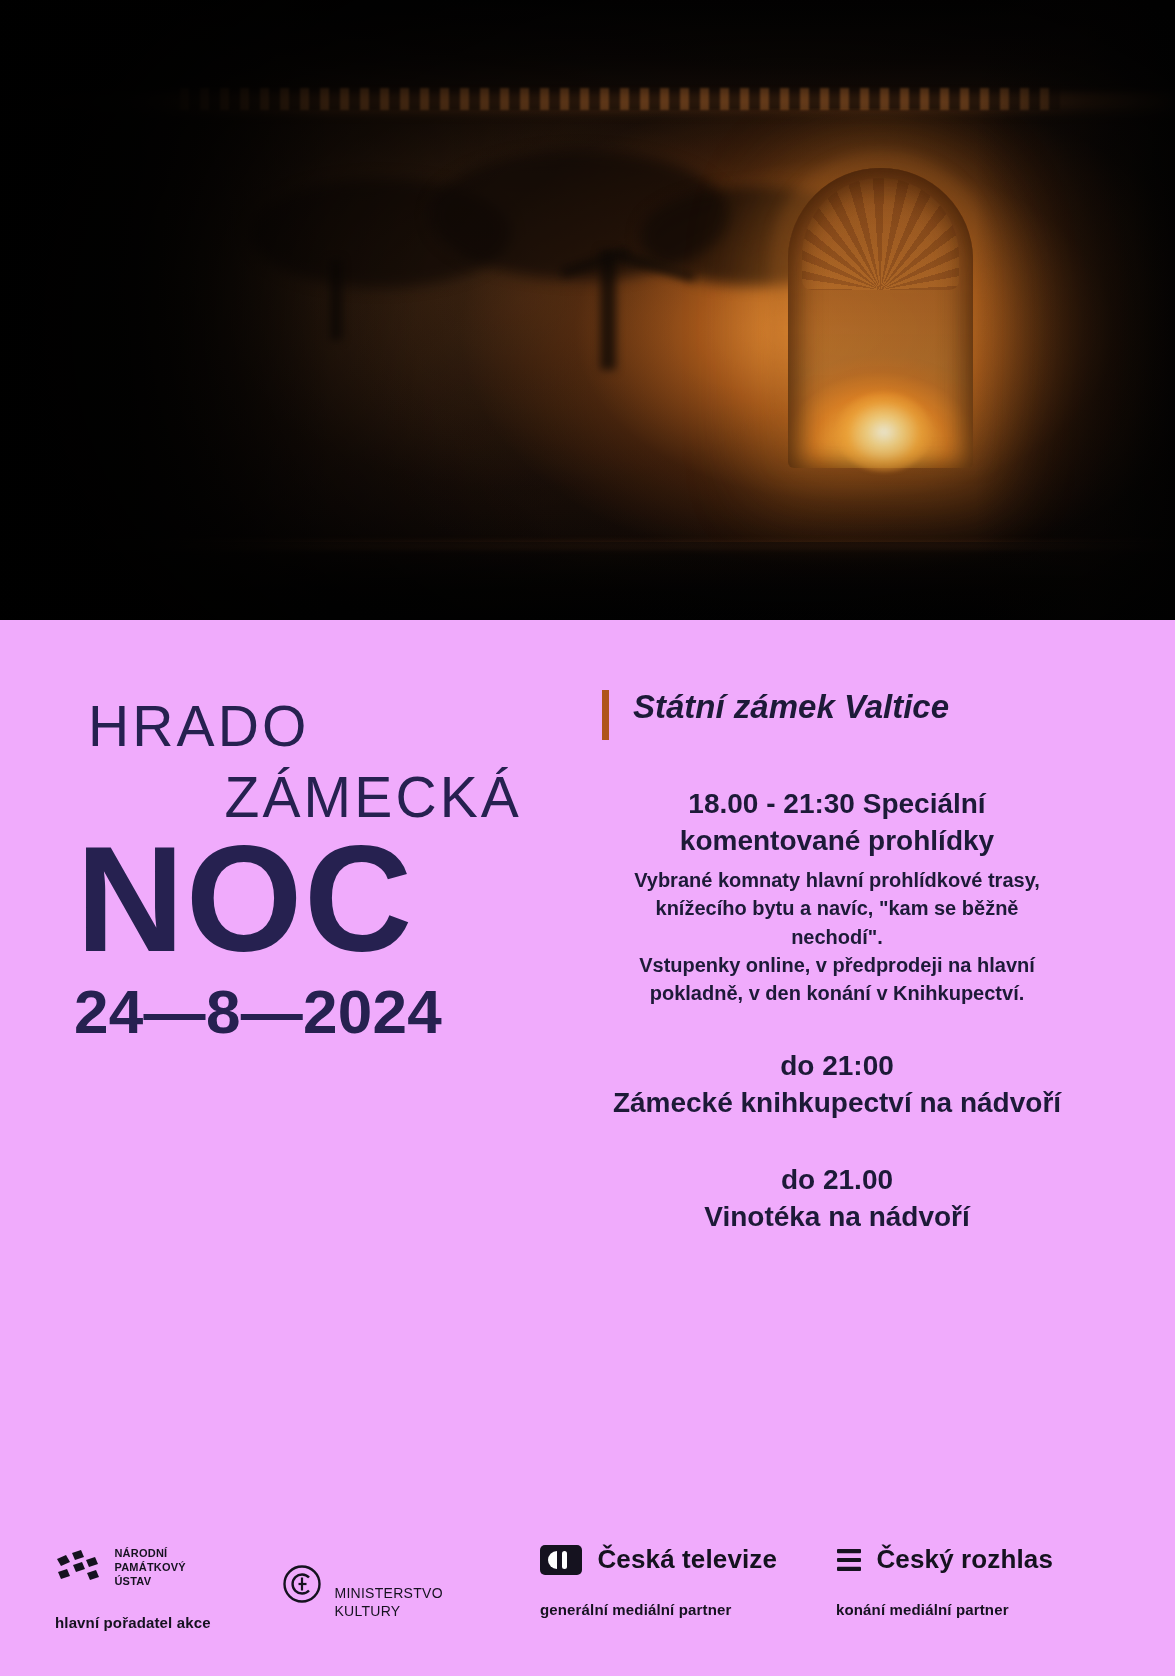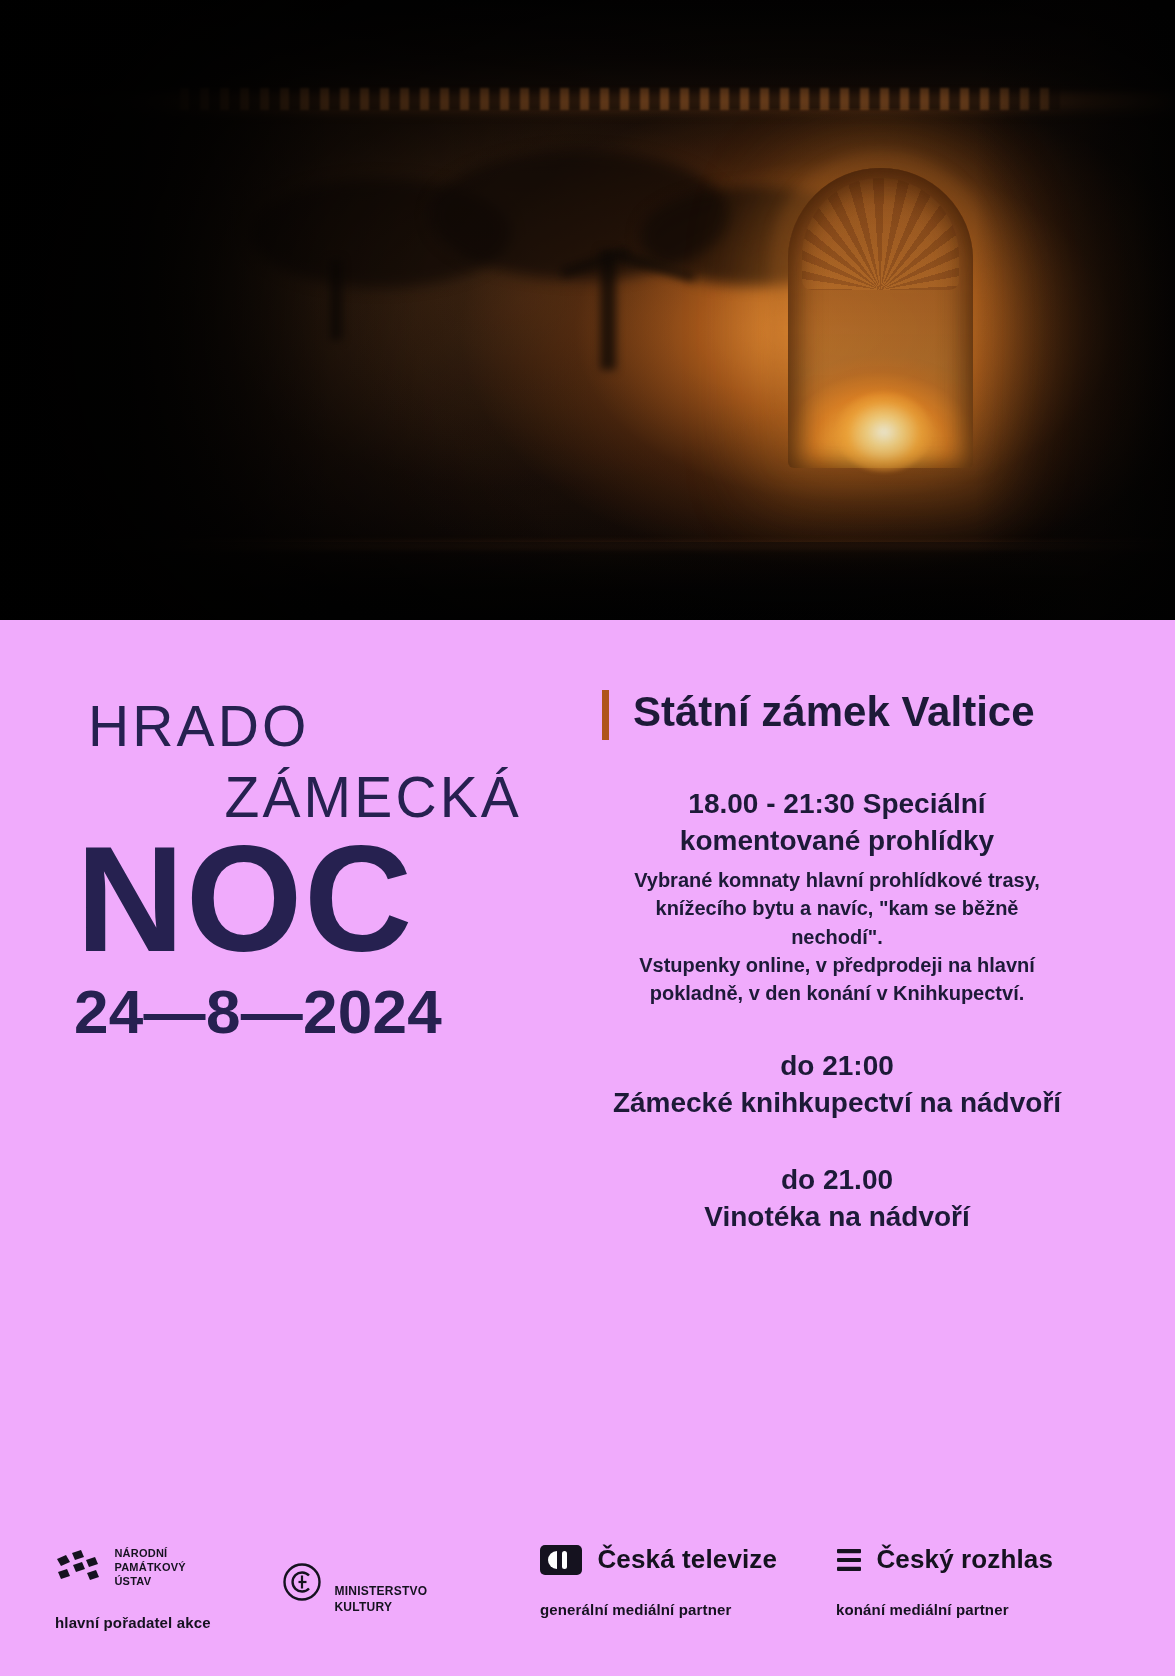--- a/index.html
+++ b/index.html
@@ -204,24 +204,25 @@
   }
   .venue-bar {
     width: 7px;
     height: 50px;
     background: #b0541d;
     margin-right: 24px;
     margin-top: 2px;
     flex: 0 0 auto;
   }
   .venue-title {
-    font-size: 42px;
+    font-size: 33px;
     font-weight: 700;
     color: #1d1a38;
     line-height: 1.15;
+    font-style: italic;
   }
   .block { margin-bottom: 40px; text-align: center; }
   .block-head {
     font-size: 28px;
     font-weight: 700;
     color: #1d1a38;
     line-height: 1.32;
   }
   .block-body {
     font-size: 20px;
@@ -271,22 +272,22 @@
   .mk-wrap { left: 283px; top: 22px; }
   .mk-mark {
     display: inline-block;
     vertical-align: middle;
     width: 38px; height: 38px;
     margin-right: 9px;
   }
   .mk-text {
     display: inline-block;
     vertical-align: middle;
-    font-size: 12px;
-    font-weight: 700;
+    font-size: 14px;
+    font-weight: 400;
     line-height: 1.3;
     letter-spacing: 0.02em;
     margin-top: 36px;
   }
   .ct-wrap { left: 540px; top: 18px; }
   .ct-mark {
     display: inline-block;
     vertical-align: middle;
     width: 42px; height: 30px;
     margin-right: 11px;

